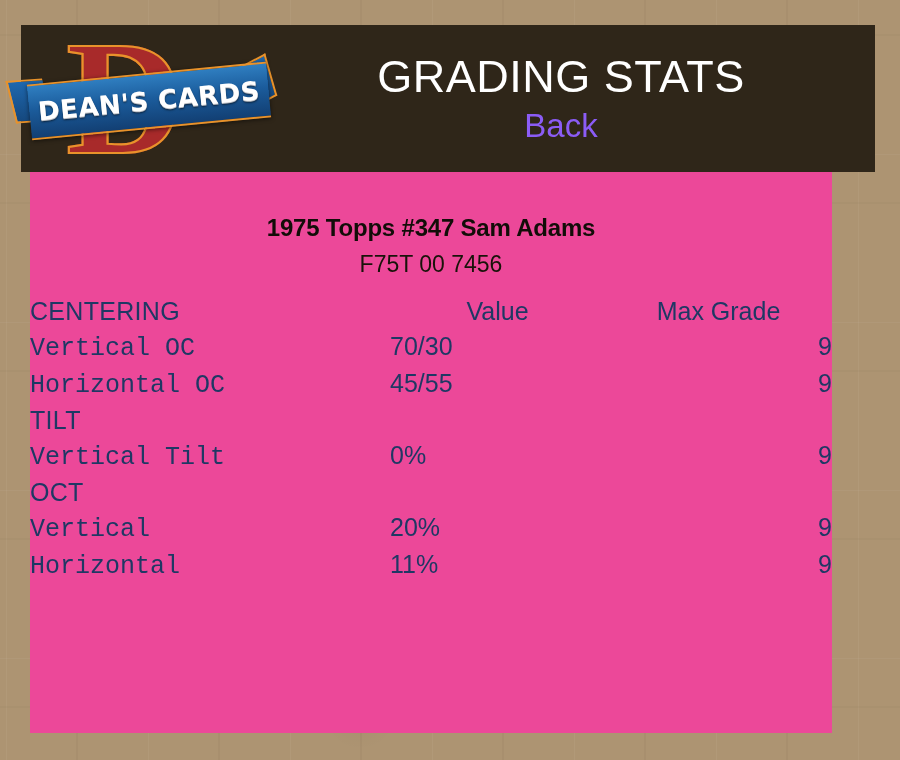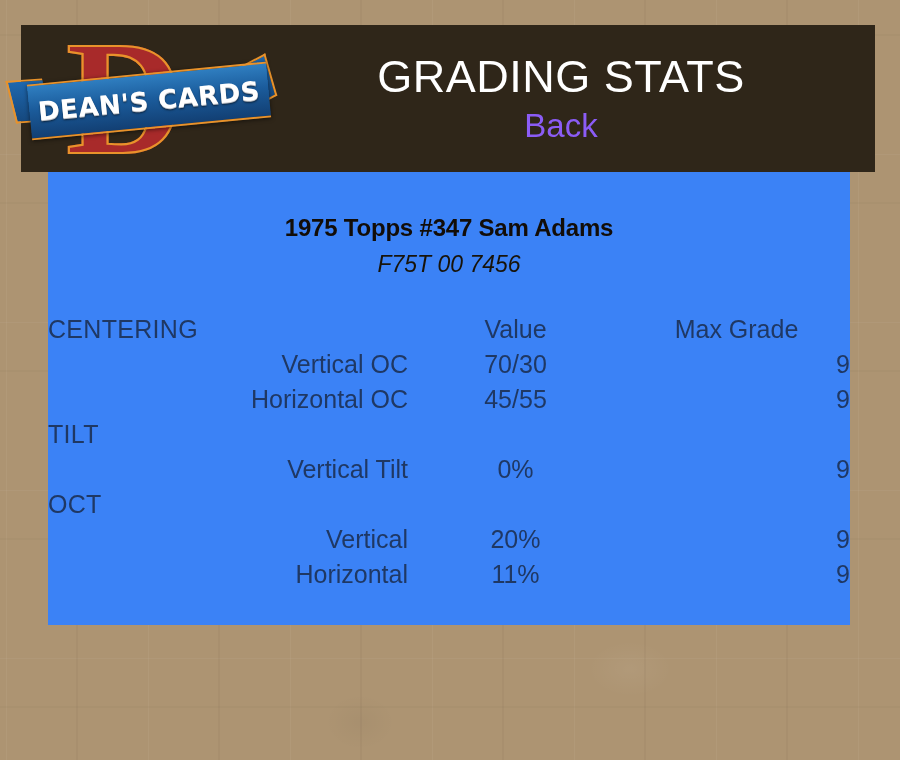--- a/index.html
+++ b/index.html
@@ -163,48 +163,47 @@
     font-size: 33px;
     font-weight: normal;
     color: #8b5cf6;
     line-height: 42px;
     margin-top: 2px;
   }
 
   
   #content-panel {
     position: absolute;
-    left: 48px;
+    left: 30px;
     top: 172px;
     width: 802px;
-    height: 453px;
-    background: #3b82f6;
+    height: 561px;
+    background: #ec4899;
     z-index: 2;
   }
 
   #card-title {
     text-align: center;
     font-size: 24px;
     font-weight: bold;
     color: #120d08;
     margin-top: 42px;
     letter-spacing: -0.2px;
   }
   #card-code {
     text-align: center;
     font-size: 23px;
     font-weight: normal;
     color: #181309;
     margin-top: 9px;
-    font-style: italic;
   }
 
   
   #stats-table {
-    margin-top: 34px;
+    margin-top: 16px;
     width: 100%;
     border-collapse: collapse;
     color: #1f3864;
   }
   #stats-table col.c-label  { width: 360px; }
   #stats-table col.c-value  { width: 215px; }
   #stats-table col.c-grade  { width: 227px; }
 
   #stats-table th,
   #stats-table td {
@@ -223,25 +222,26 @@
     letter-spacing: 0.3px;
   }
   th.head-value {
     padding-right: 24px;
   }
   th.head-grade {
     text-align: center;
     padding-right: 44px;
   }
   td.stat-label {
-    text-align: right;
+    text-align: left;
     padding-left: 157px;
+    font-family: Liberation Mono, monospace;
   }
   td.stat-value {
-    text-align: center;
+    text-align: left;
     padding-right: 52px;
   }
   td.stat-grade {
     text-align: right;
     padding-right: 103px;
   }
 </style>
 </head>
 <body>
 

